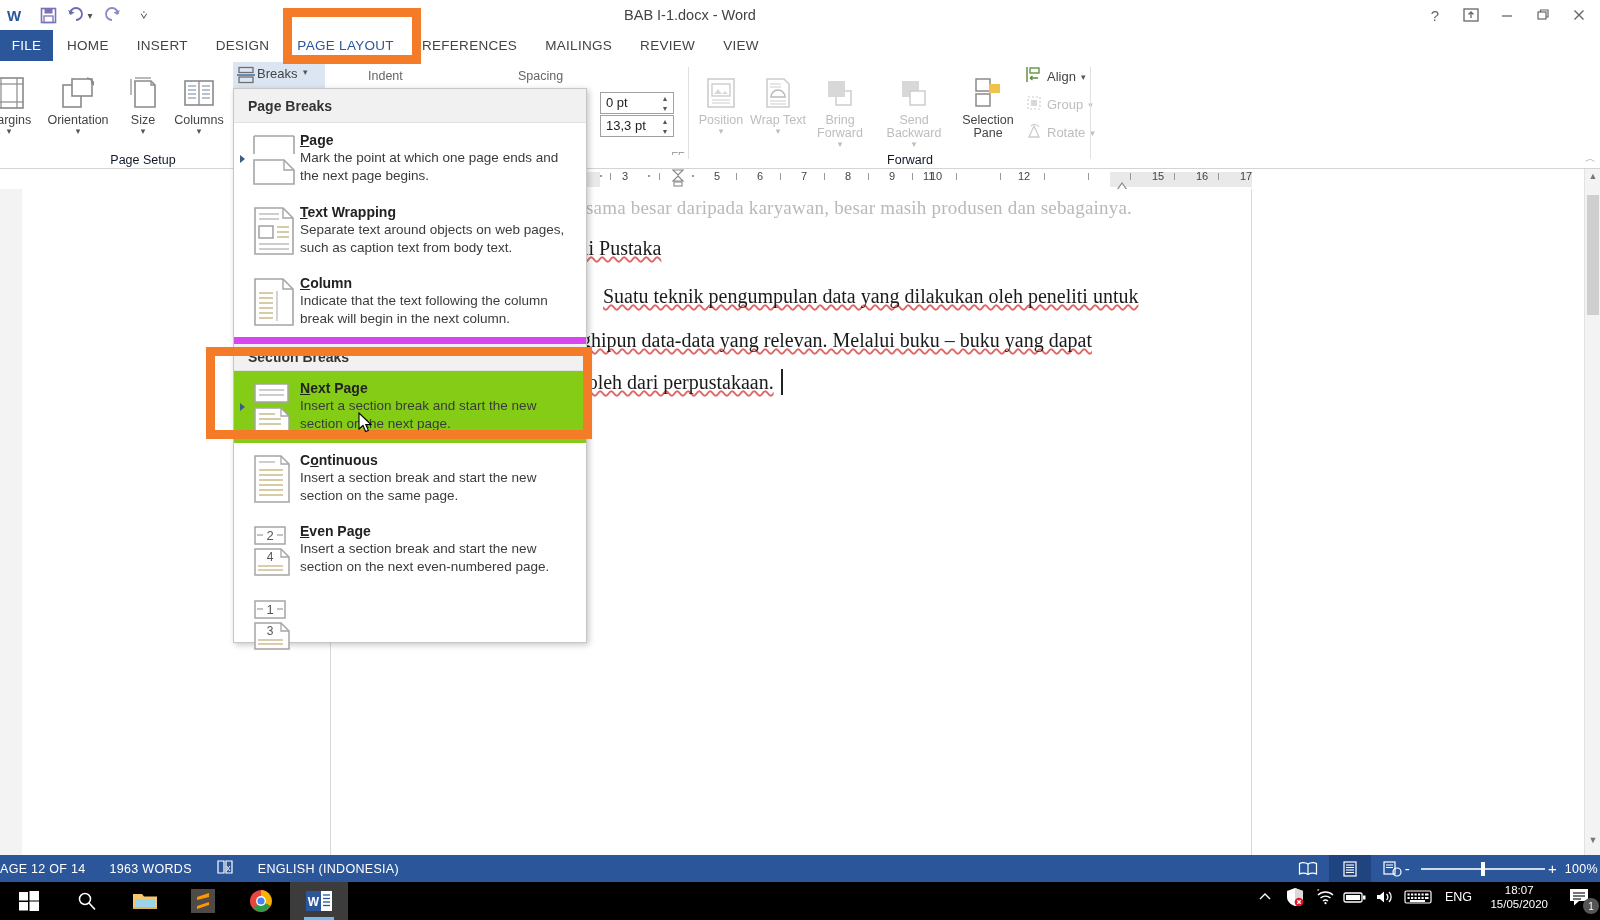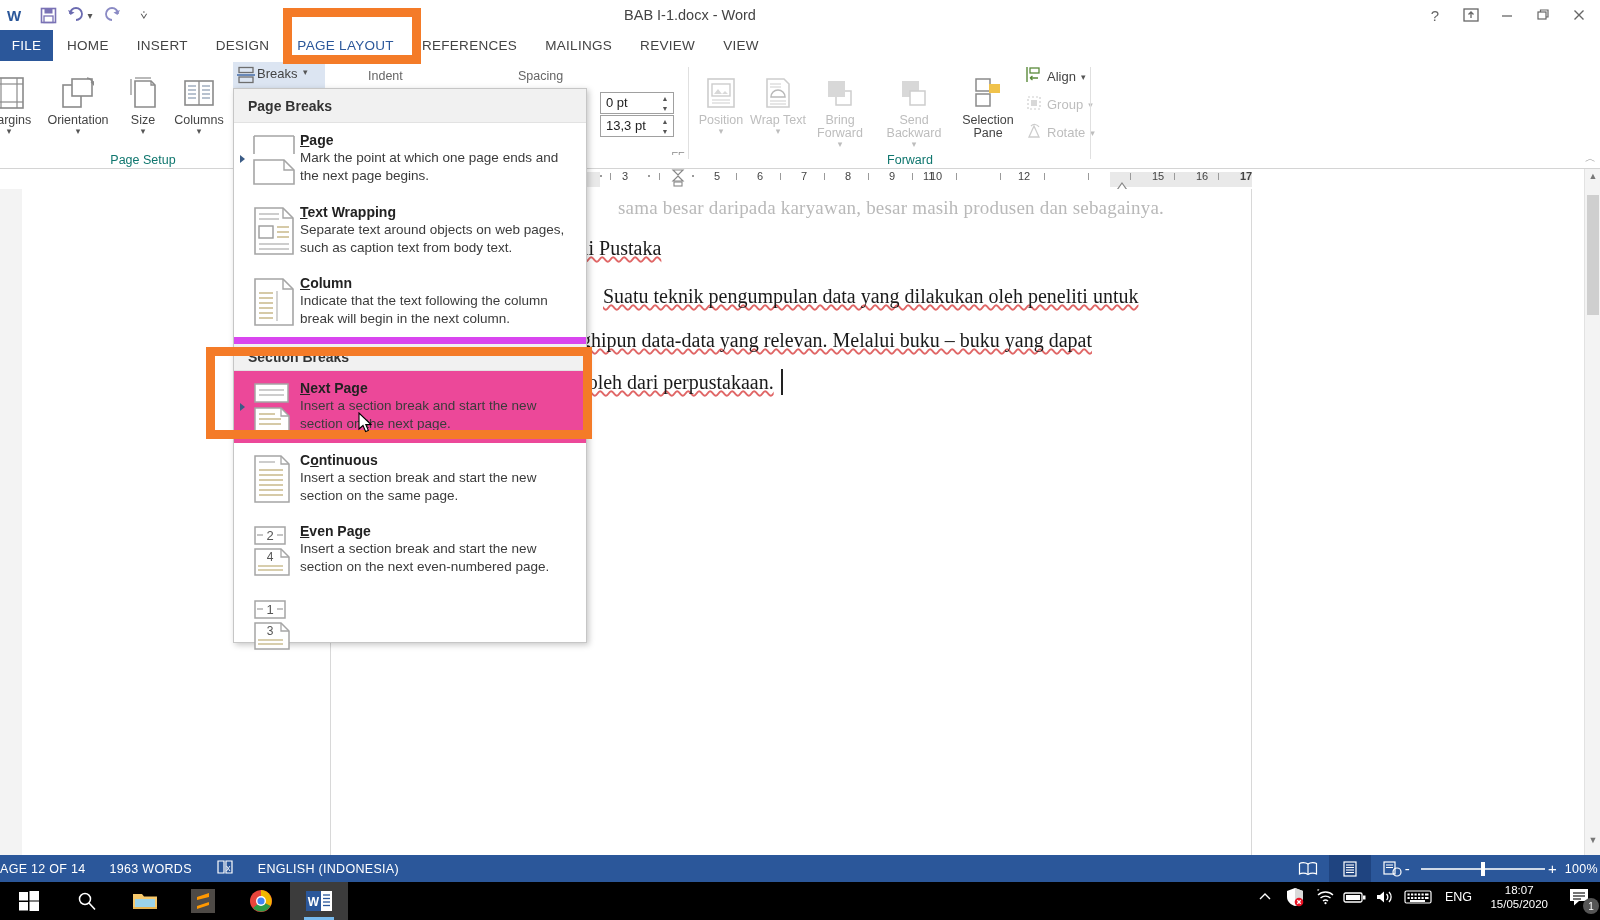--- a/index.html
+++ b/index.html
@@ -61,21 +61,21 @@
   .tab.active { color: #2b579a; background: #fff; }
 
   
   .ribbon {
     position: absolute; left: 0; top: 61px; width: 1600px; height: 108px;
     background: #ffffff; border-bottom: 1px solid #d4d4d4;
   }
   .grp { position: absolute; top: 0; height: 108px; }
   .grp-label {
     position: absolute; bottom: 2px; width: 100%; text-align: center;
-    font-size: 12.5px; color: #0f766e;
+    font-size: 12.5px; color: #0f172a;
   }
   .grp-sep { position: absolute; top: 6px; width: 1px; height: 92px; background: #e0e0e0; }
 
   .big-btn {
     position: absolute; top: 4px; width: 62px; height: 84px;
     display: flex; flex-direction: column; align-items: center;
     font-size: 12.5px; color: #444;
   }
   .big-btn .ic { height: 46px; display: flex; align-items: flex-end; justify-content: center; }
   .big-btn .lb { text-align: center; line-height: 13px; padding-top: 3px; }
@@ -109,21 +109,21 @@
     z-index: 40;
   }
   .menu-header {
     height: 34px; background: #f1f1f1; border-bottom: 1px solid #e2e2e2;
     display: flex; align-items: center; padding-left: 14px;
     font-size: 14px; color: #333; font-weight: bold;
   }
   .menu-item {
     position: relative; display: flex; padding: 9px 10px 9px 14px;
   }
-  .menu-item.sel { background: #ec4899; }
+  .menu-item.sel { background: #84cc16; }
   .mi-arrow {
     position: absolute; left: 6px; top: 50%; transform: translateY(-50%);
     width: 0; height: 0; border-left: 5px solid #3b5c86;
     border-top: 4px solid transparent; border-bottom: 4px solid transparent;
   }
   .mi-ico { width: 52px; flex: 0 0 52px; display: flex; align-items: flex-start; justify-content: center; padding-top: 2px; }
   .mi-txt { flex: 1; }
   .mi-title { font-size: 14px; color: #222; font-weight: bold; margin-bottom: 1px; }
   .mi-title u { text-decoration: underline; }
   .mi-desc { font-size: 13.5px; color: #3b3b3b; line-height: 18px; }
@@ -495,21 +495,21 @@
       <div class="tick" style="left:757px;">6</div>
       <div class="tick" style="left:801px;">7</div>
       <div class="tick" style="left:845px;">8</div>
       <div class="tick" style="left:889px;">9</div>
       <div class="tick" style="left:930px;">10</div>
       <div class="tick" style="left:923px;">11</div>
       <div class="tick" style="left:1018px;">12</div>
       <div class="tick" style="left:1062px;margin-top:46px;">13</div>
       <div class="tick" style="left:1152px;">15</div>
       <div class="tick" style="left:1196px;">16</div>
-      <div class="tick" style="left:1240px;font-weight:bold;">17</div>
+      <div class="tick" style="left:1240px;">17</div>
       <div class="dot" style="left:600px;"></div>
         <div class="hdot" style="left:610px;"></div>
       <div class="dot" style="left:648px;"></div>
         <div class="hdot" style="left:659px;"></div>
       <div class="dot" style="left:692px;"></div>
       <div class="hdot" style="left:736px;"></div>
         <div class="hdot" style="left:780px;"></div>
       <div class="hdot" style="left:824px;"></div>
         <div class="hdot" style="left:868px;"></div>
       <div class="hdot" style="left:912px;"></div>
@@ -529,21 +529,21 @@
           </svg>
       </div>
       <div style="position:absolute;left:1115px;top:9px;">
         <svg width="14" height="10" viewBox="0 0 14 10">
             <path d="M7 1 L12 8 L2 8 Z" fill="#fff" stroke="#888" stroke-width="1.2"></path>
           </svg>
       </div>
     </div>
 
     <div class="page">
-      <div class="doc-line ghost" style="left:255px;top:8px;font-size:19px;letter-spacing:.2px;padding-left:32px;">sama besar daripada karyawan, besar masih produsen dan sebagainya.</div>
+      <div class="doc-line ghost" style="left:255px;top:8px;font-size:19px;letter-spacing:.2px;">sama besar daripada karyawan, besar masih produsen dan sebagainya.</div>
       <div class="doc-line sq" style="left:252px;top:48px;font-size:20px;">li Pustaka</div>
       <div class="doc-line sq" style="left:272px;top:96px;font-size:20px;">Suatu teknik pengumpulan data yang dilakukan oleh peneliti untuk</div>
       <div class="doc-line sq" style="left:250px;top:140px;font-size:20px;">ghipun  data-data  yang  relevan.  Melalui  buku  –  buku  yang  dapat</div>
       <div class="doc-line sq" style="left:250px;top:182px;font-size:20px;">roleh dari perpustakaan.</div>
       <div class="caret-bar" style="left:450px;top:180px;height:26px;"></div>
     </div>
 
     <div class="scrollbar">
       <div class="sb-arrow" style="top:2px;">▲</div>
       <div class="sb-thumb"></div>

